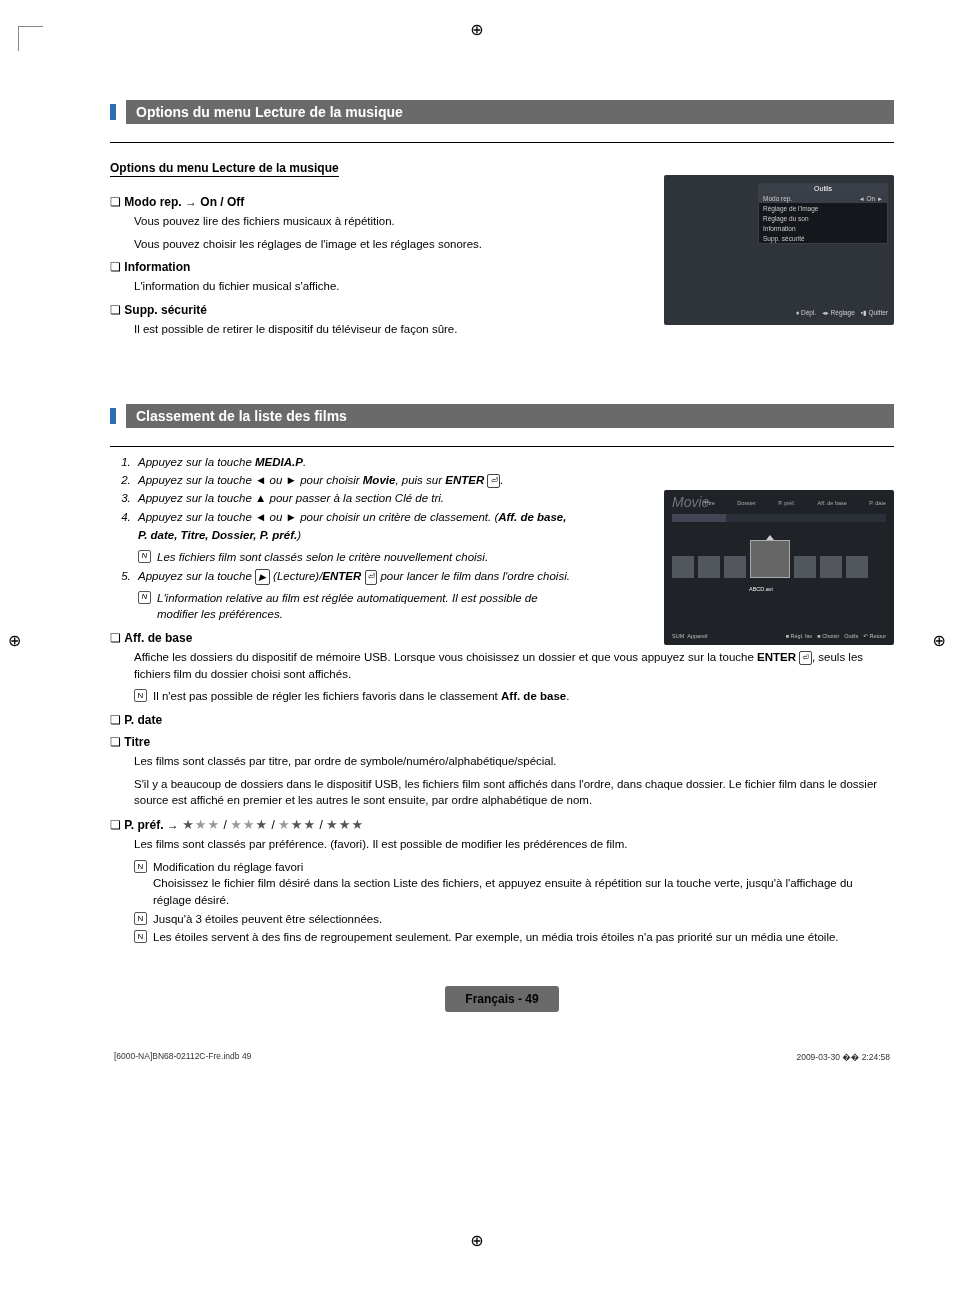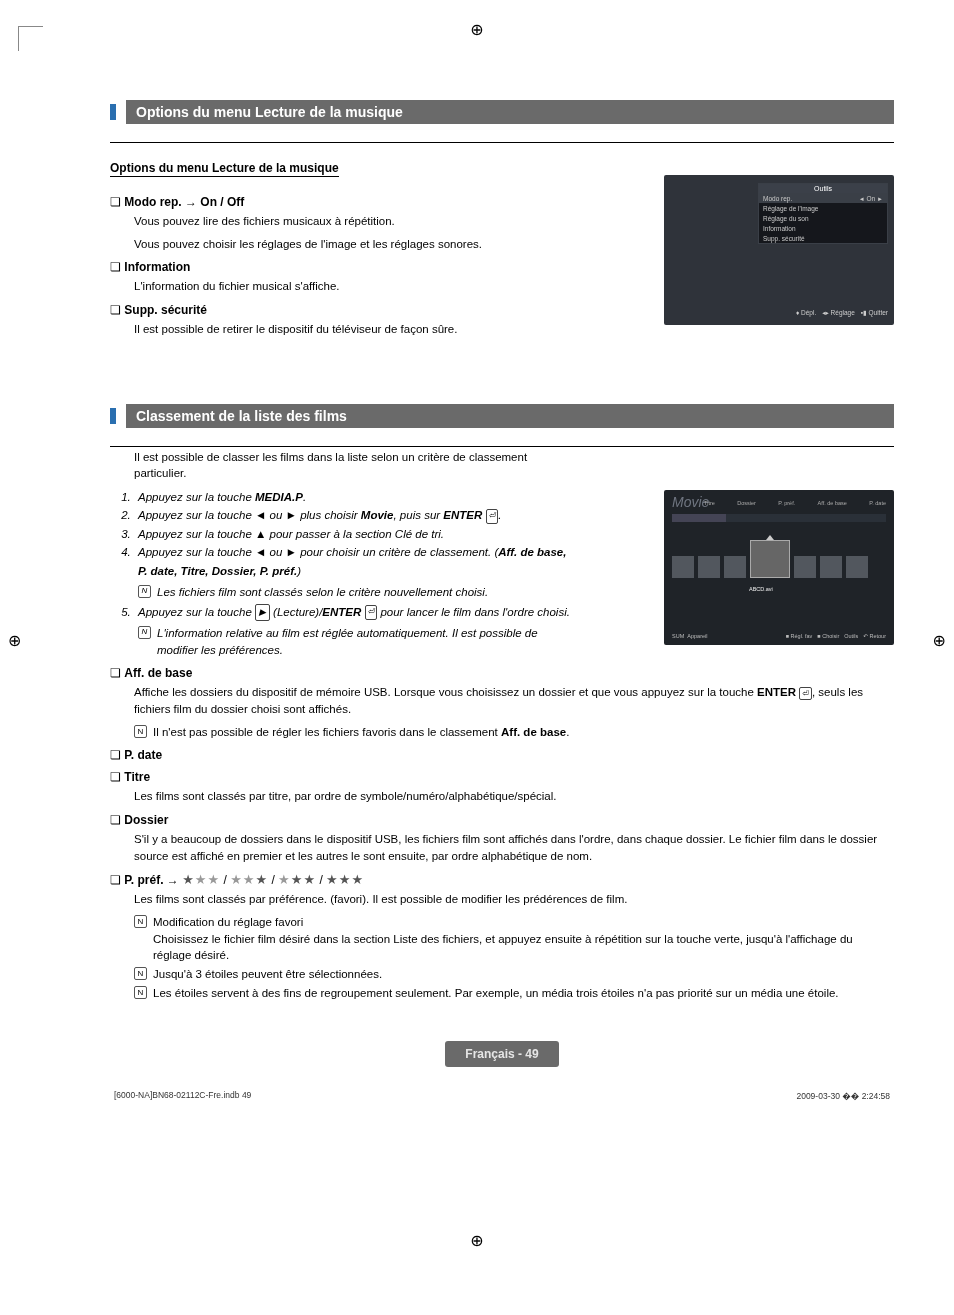--- a/index.html
+++ b/index.html
@@ -41,22 +41,22 @@
   .desc { margin:2px 0 6px 24px; font-size:11.5px; line-height:1.45; }
   ol { list-style:decimal; margin:6px 0 4px 24px;font-style:italic; }
   ol li { font-size:11.5px; line-height:1.6; padding-left:4px; }
   .note-row { display:flex; gap:6px; margin:2px 0 2px 24px; align-items:flex-start; }
   .note-icon { border:1px solid #555; border-radius:2px; font-size:8px; width:13px; height:13px; display:flex; align-items:center; justify-content:center; flex-shrink:0; margin-top:1px; }
   .note-text { font-size:11.5px; line-height:1.45; }
   .bold { font-weight:bold; }
   .stars span { color:#999; font-size:13px; letter-spacing:1px; }
   .stars .f { color:#555; }
   .page-foot { text-align:center; margin-top:40px; }
-  .page-foot .pill { display:inline-block; background:#6a6a6a; color:#e5e5e5; font-weight:bold; font-size:12px; padding:6px 20px; border-radius:3px; }
-  .footer-line { display:flex; justify-content:space-between; font-size:8.5px; color:#333; margin-top:23px; padding:0 4px; }
+  .page-foot .pill { display:inline-block; background:#6a6a6a; color:#000000; font-weight:bold; font-size:12px; padding:6px 20px; border-radius:3px; }
+  .footer-line { display:flex; justify-content:space-between; font-size:8.5px; color:#333; margin-top:39px; padding:0 4px; }
   
   .shot { position:absolute; background:#2f333a; border-radius:2px; }
   .shot1 { top:175px; right:60px; width:230px; height:150px; overflow:hidden; }
   .shot1-inner { position:absolute; top:8px; right:6px; width:130px; background:#15171c; border:1px solid #3a3f47; font-size:6.5px; color:#c9c9c9; }
   .shot1-hdr { background:#3b4049; color:#fff; text-align:center; padding:1px; font-size:7px; }
   .shot1-row { display:flex; justify-content:space-between; padding:1.5px 4px; }
   .shot1-row.sel { background:#3a3f47; }
   .shot1-arrow { font-size:6px; }
   .shot1-foot { position:absolute; bottom:8px; right:6px; font-size:6.5px; color:#ccc; display:flex; gap:6px; }
   .shot2 { top:490px; right:60px; width:230px; height:155px; background:#1f2328; overflow:hidden; }
@@ -169,25 +169,24 @@
   <div class="desc">Il est possible de retirer le dispositif du téléviseur de façon sûre.</div>
 
   
   <div style="height:50px"></div>
   <div class="section-hdr">
     <div class="bar"></div>
     <div class="title">Classement de la liste des films</div>
   </div>
   <div class="hrule"></div>
 
-  <div class="desc" style="margin-left:24px; max-width:440px;">Il est possible de classer les films dans la liste selon un critère de classement particulier.</div>
 
   <ol>
     <li><span>Appuyez sur la touche </span><span class="bold">MEDIA.P</span>.</li>
-    <li><span>Appuyez sur la touche ◄ ou ► plus choisir </span><span class="bold">Movie</span><span>, puis sur </span><span class="bold">ENTER</span> <span class="enter-icon">⏎</span>.</li>
+    <li><span>Appuyez sur la touche ◄ ou ► pour choisir </span><span class="bold">Movie</span><span>, puis sur </span><span class="bold">ENTER</span> <span class="enter-icon">⏎</span>.</li>
     <li>Appuyez sur la touche ▲ pour passer à la section Clé de tri.</li>
     <li style="max-width:440px;"><span>Appuyez sur la touche ◄ ou ► pour choisir un critère de classement. (</span><span class="bold">Aff. de base, P. date, Titre, Dossier, P. préf.</span><span>)</span>
       <div class="note-row" style="margin-left:0; margin-top:4px;">
         <div class="note-icon">N</div>
         <div class="note-text">Les fichiers film sont classés selon le critère nouvellement choisi.</div>
       </div>
     </li>
     <li style="max-width:440px;"><span>Appuyez sur la touche </span><span class="play-icon">▶</span><span> (Lecture)/</span><span class="bold">ENTER</span> <span class="enter-icon">⏎</span><span> pour lancer le film dans l'ordre choisi.</span>
       <div class="note-row" style="margin-left:0; margin-top:4px;">
         <div class="note-icon">N</div>
@@ -201,21 +200,20 @@
   <div class="note-row">
     <div class="note-icon">N</div>
     <div class="note-text"><span>Il n'est pas possible de régler les fichiers favoris dans le classement </span><span class="bold">Aff. de base</span>.</div>
   </div>
 
   <div class="opt"><span class="sq">❏</span> <span class="opt-title">P. date</span></div>
 
   <div class="opt"><span class="sq">❏</span> <span class="opt-title">Titre</span></div>
   <div class="desc">Les films sont classés par titre, par ordre de symbole/numéro/alphabétique/spécial.</div>
 
-  <div class="opt"><span class="sq">❏</span> <span class="opt-title">Dossier</span></div>
   <div class="desc">S'il y a beaucoup de dossiers dans le dispositif USB, les fichiers film sont affichés dans l'ordre, dans chaque dossier. Le fichier film dans le dossier source est affiché en premier et les autres le sont ensuite, par ordre alphabétique de nom.</div>
 
   <div class="opt"><span class="sq">❏</span> <span class="opt-title"><span>P. préf. → </span></span>
     <span class="stars">
       <span class="f">★</span><span>★</span><span>★</span> / <span>★</span><span>★</span><span class="f">★</span> / <span>★</span><span class="f">★</span><span class="f">★</span> / <span class="f">★</span><span class="f">★</span><span class="f">★</span>
     </span>
   </div>
   <div class="desc">Les films sont classés par préférence. (favori). Il est possible de modifier les prédérences de film.</div>
   <div class="note-row">
     <div class="note-icon">N</div>

